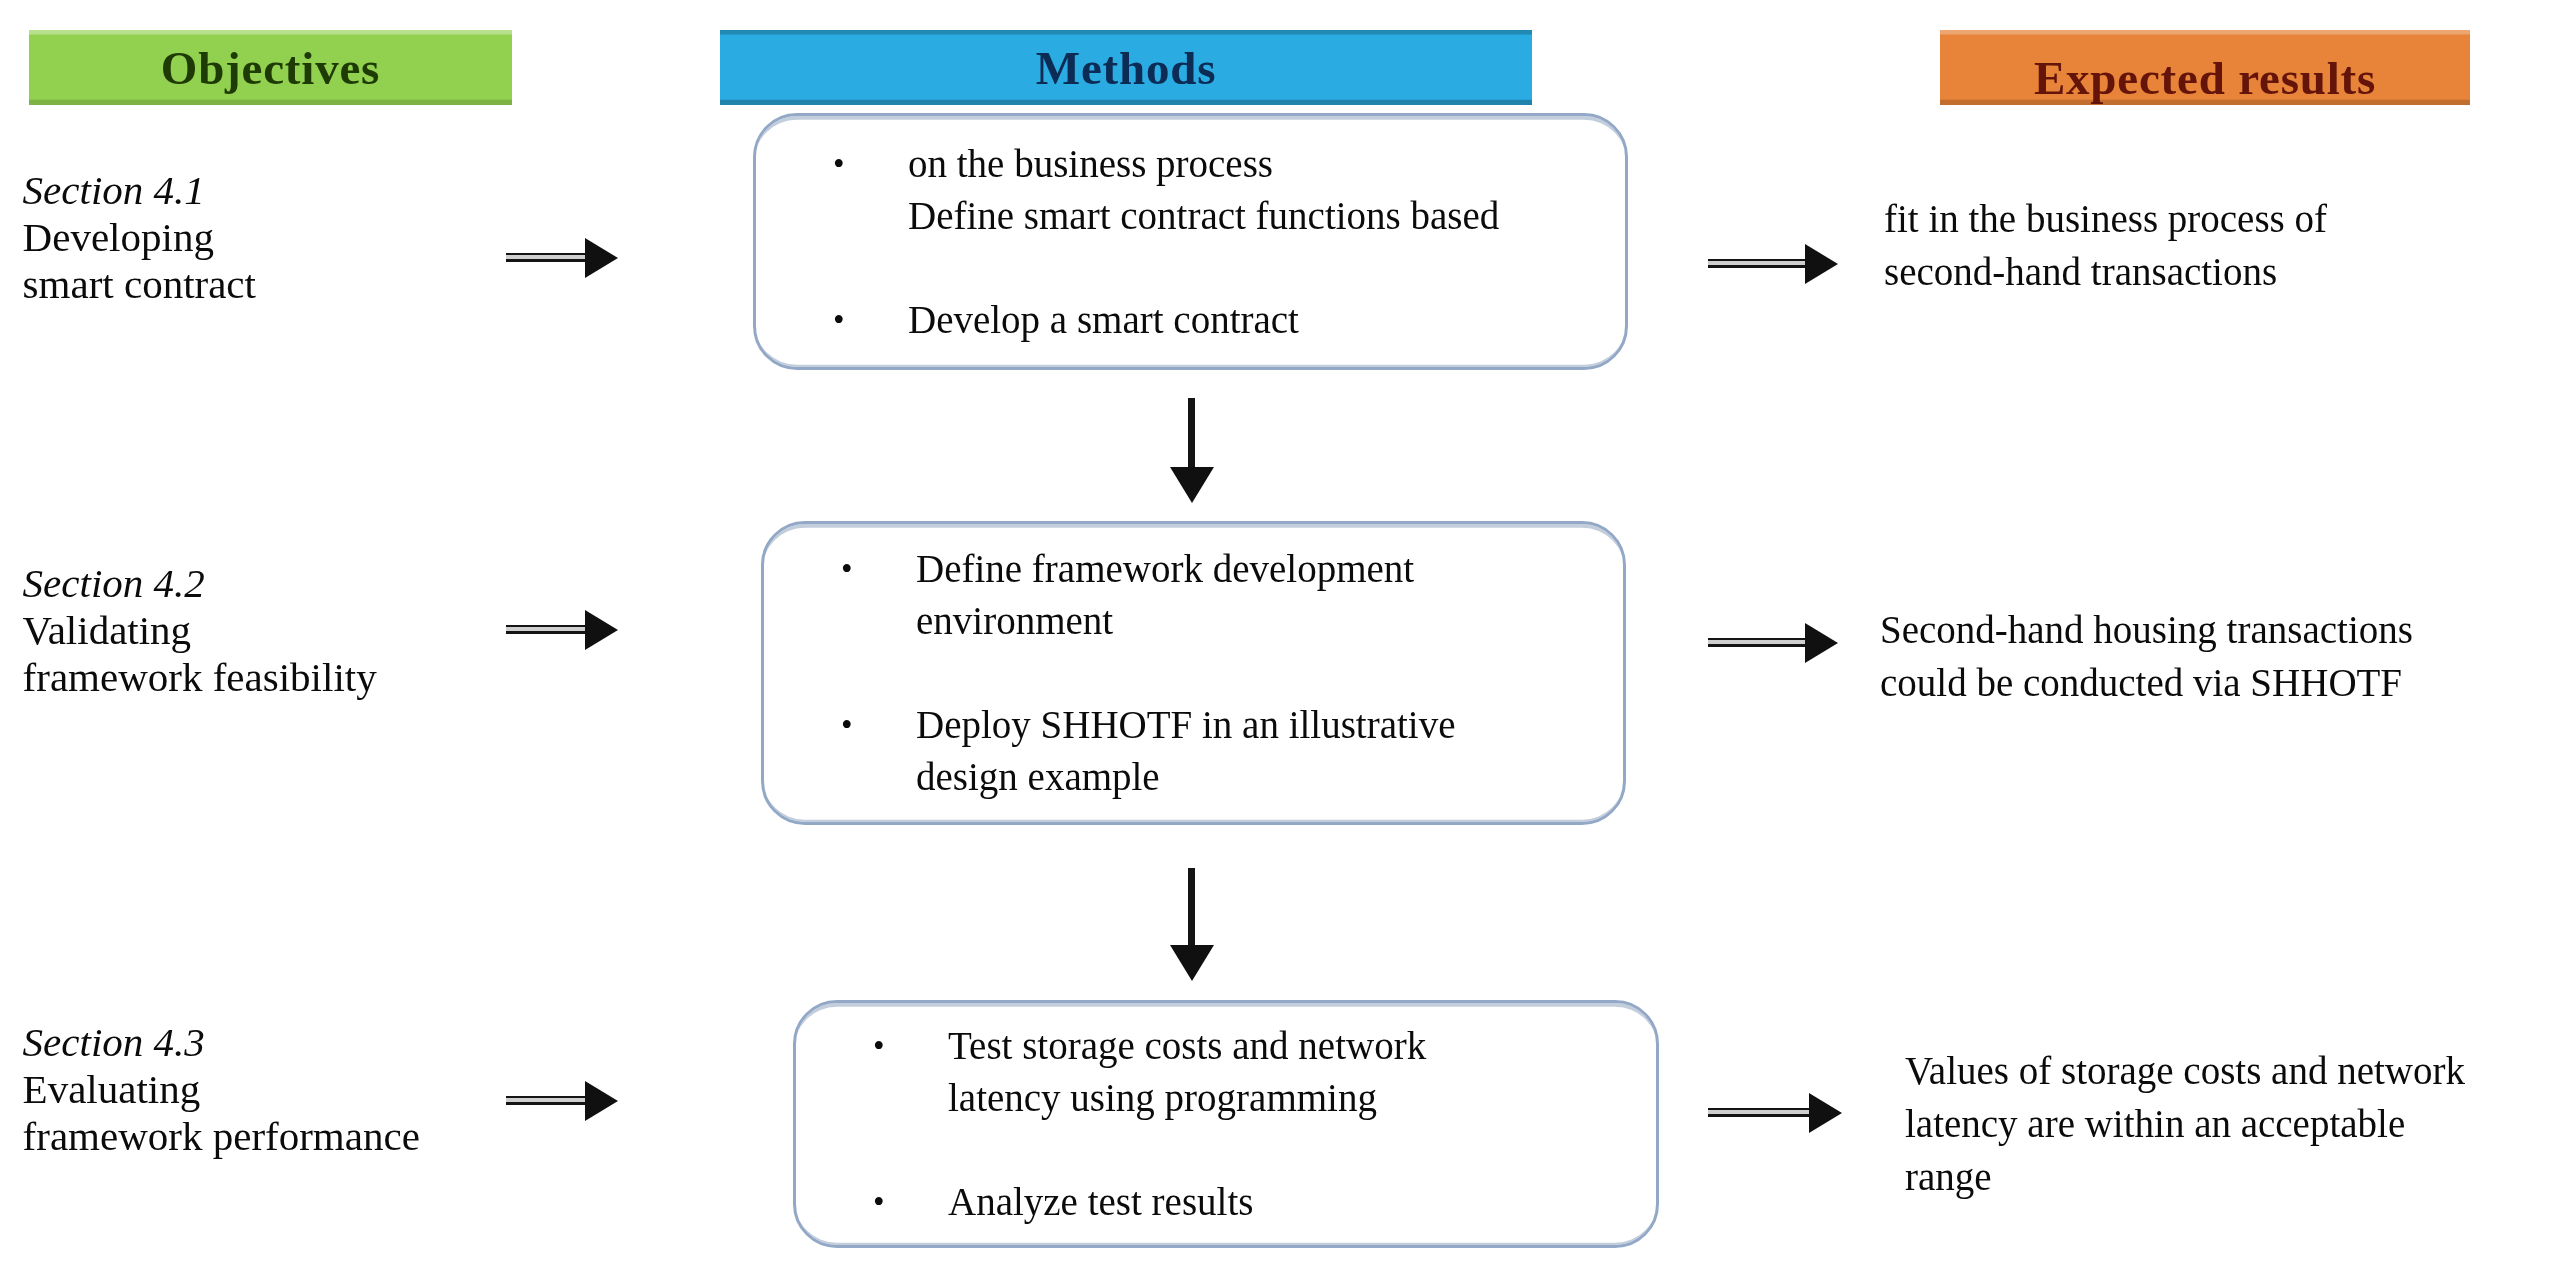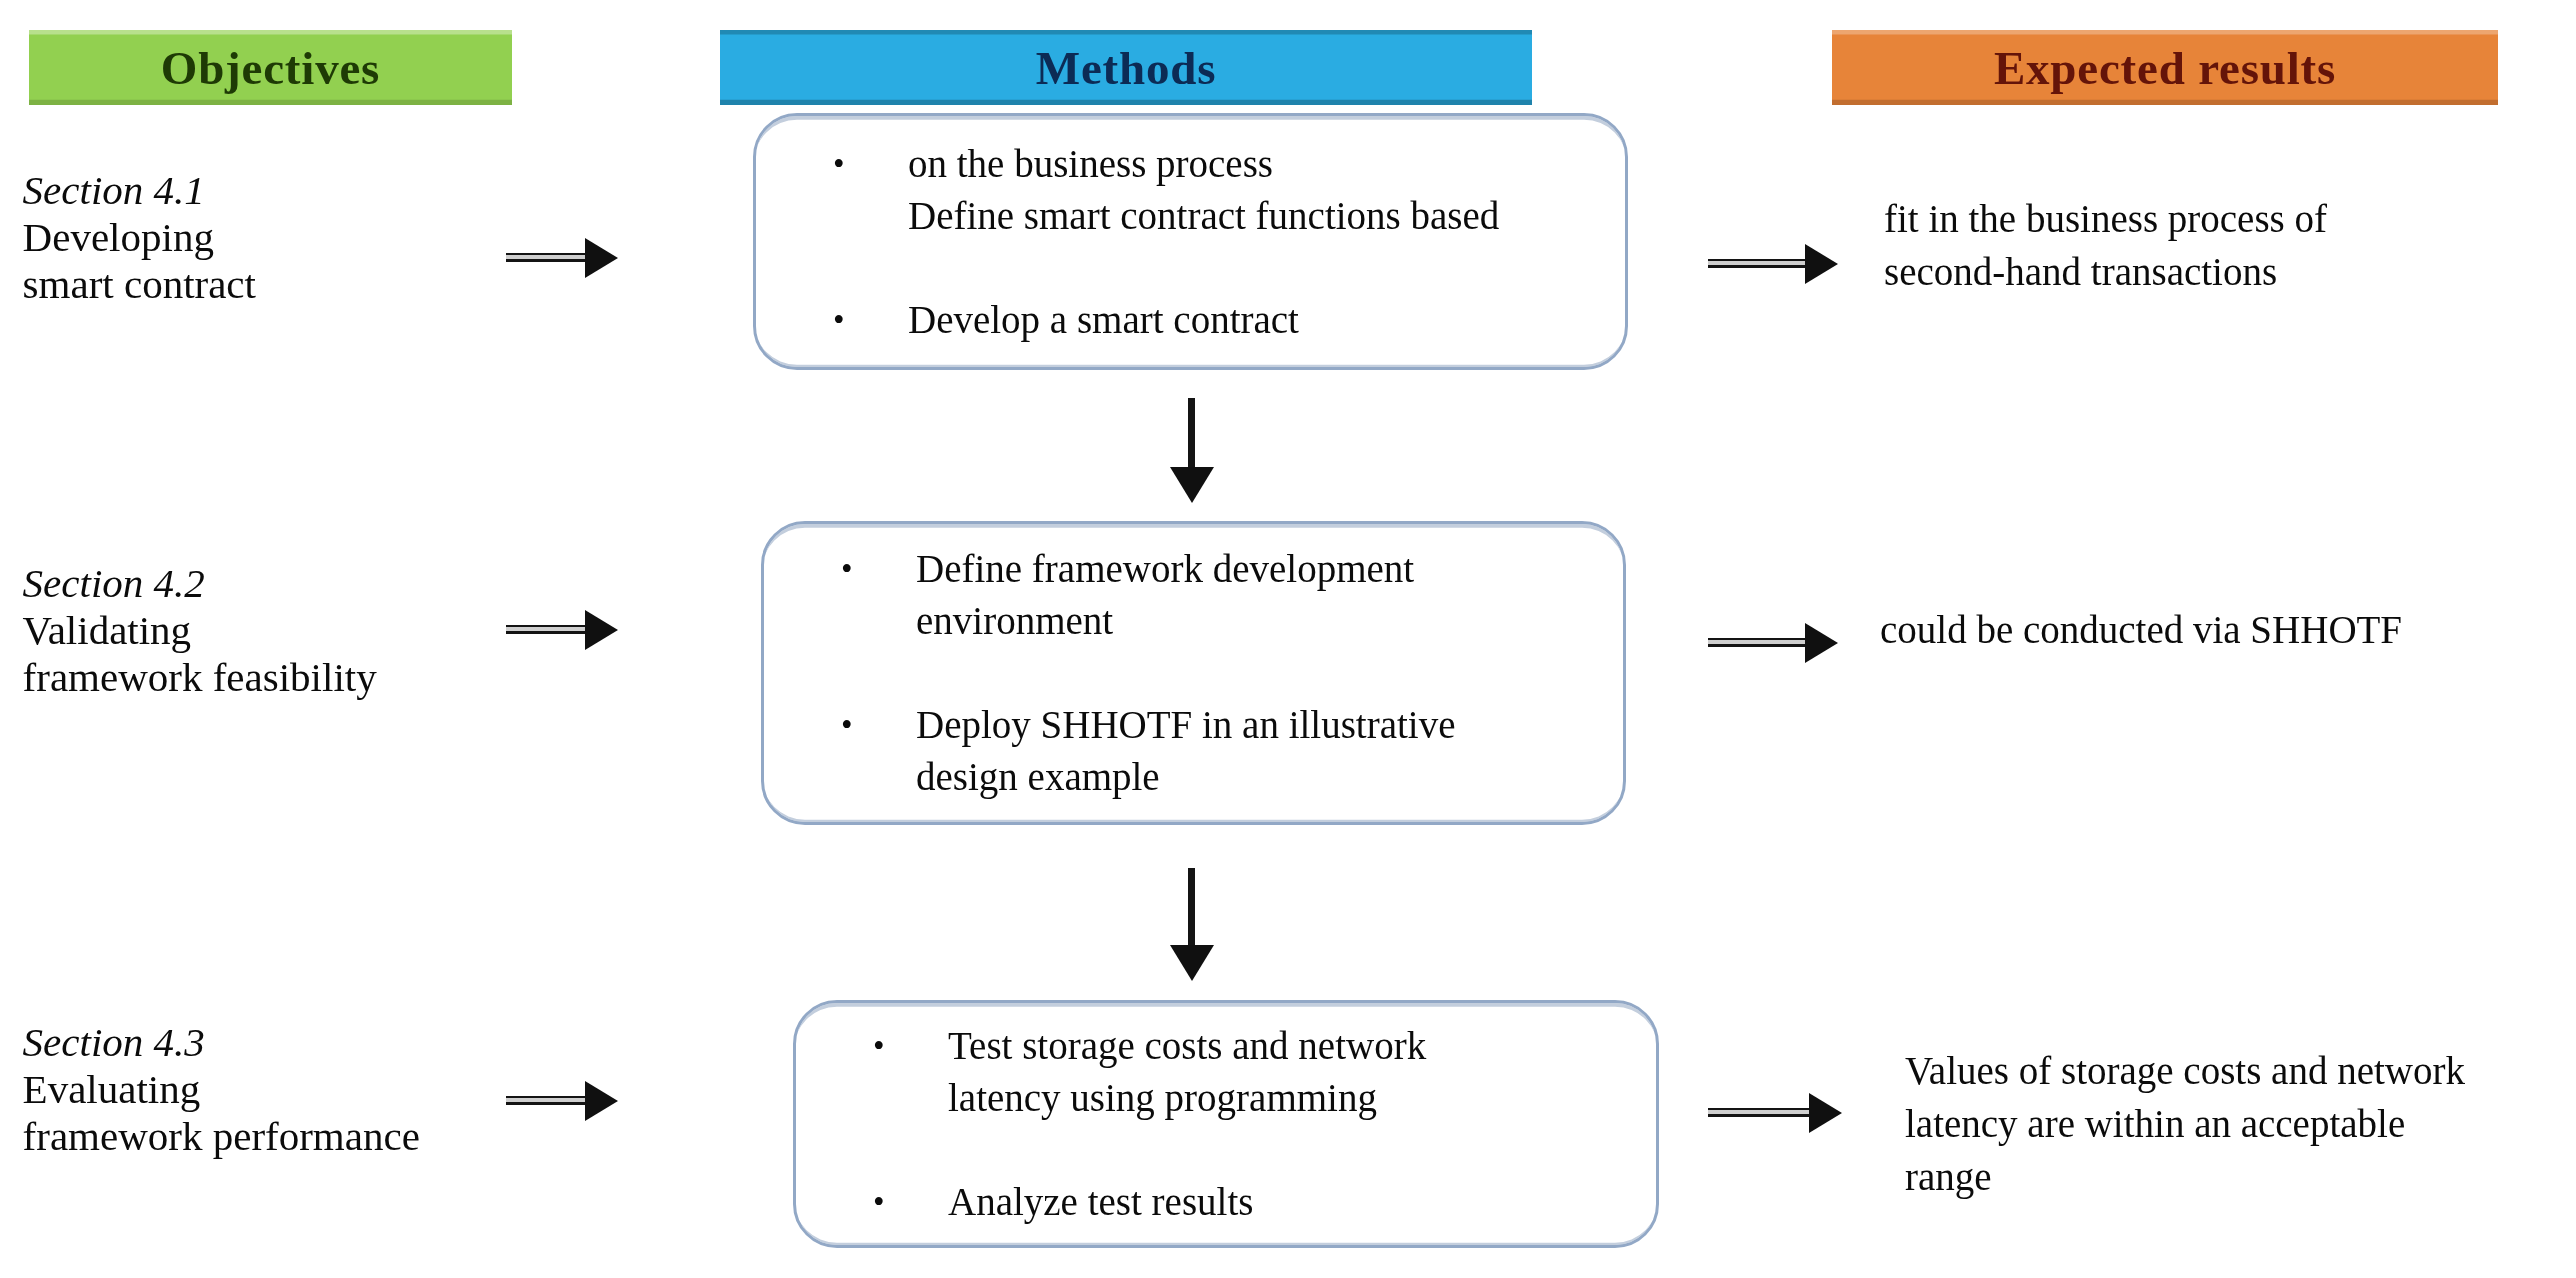--- a/index.html
+++ b/index.html
@@ -11,22 +11,22 @@
   
   .hdr {
     position:absolute; top:30px; height:75px;
     display:flex; align-items:center; justify-content:center;
     font-weight:bold; font-size:47px; letter-spacing:0.8px;
   }
   #hdr-obj { left:29px;  width:483px;  background:#92D050; color:#1E3A05;
              box-shadow: inset 0 4.5px 0 rgba(255,255,255,.35), inset 0 -5.3px 0 rgba(0,0,0,.14); }
   #hdr-met { left:720px; width:812px; background:#2AACE2; color:#0C2B55;
              box-shadow: inset 0 4.5px 0 rgba(0,0,0,.20), inset 0 -5.3px 0 rgba(0,0,0,.24); }
-  #hdr-exp { left:1832px; width:666px; background:#E78439; color:#641409;
-             box-shadow: inset 0 4.5px 0 rgba(255,255,255,.28), inset 0 -5.3px 0 rgba(0,0,0,.16); }
+  #hdr-exp { left:1940px; width:530px; background:#E78439; color:#641409;
+             box-shadow: inset 0 4.5px 0 rgba(255,255,255,.28), inset 0 -5.3px 0 rgba(0,0,0,.16); align-items: flex-end; }
 
   
   .obj { position:absolute; left:22.6px; width:497px; text-align:left;
          font-size:41px; line-height:47px; }
   .obj .ln { display:block; white-space:nowrap; }
   .obj .section { font-style:italic; }
   #obj1 { top:167px; }
   #obj2 { top:560px; }
   #obj3 { top:1019px; }
 
@@ -150,20 +150,21 @@
         <span class="ln">Analyze test results</span>
       </span>
     </div>
   </div>
 
   <div class="exp" id="exp1">
     <span class="ln">fit in the business process of</span>
     <span class="ln">second-hand transactions</span>
   </div>
   <div class="exp" id="exp2">
+    <span class="ln">Second-hand housing transactions</span>
     <span class="ln">could be conducted via SHHOTF</span>
   </div>
   <div class="exp" id="exp3">
     <span class="ln">Values of storage costs and network</span>
     <span class="ln">latency are within an acceptable</span>
     <span class="ln">range</span>
   </div>
 
   <div class="harrow" id="la1">
     <div class="shaft"></div>

